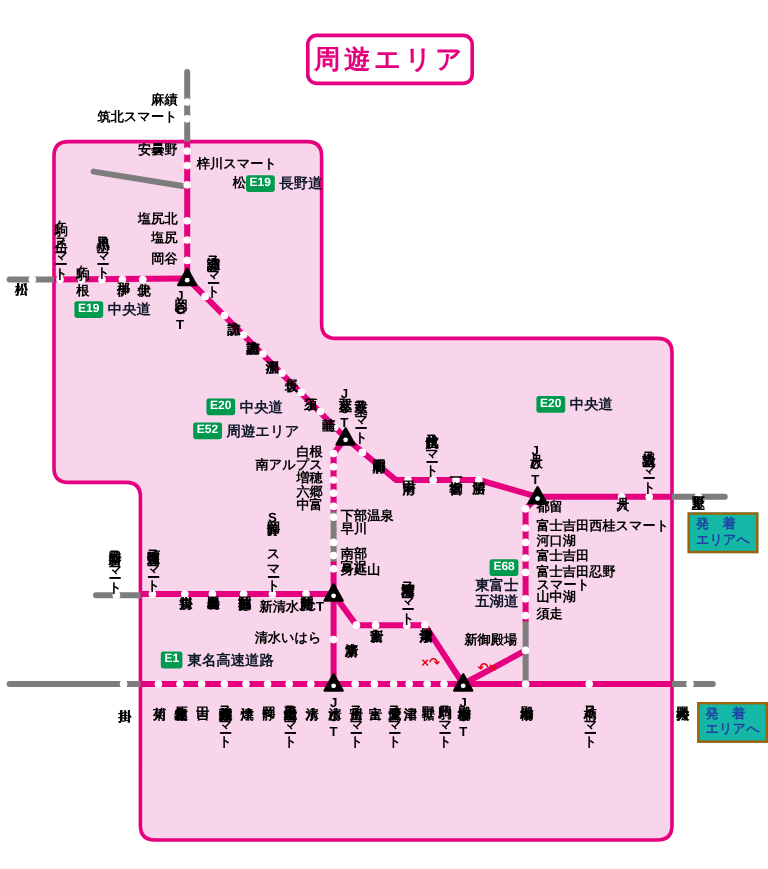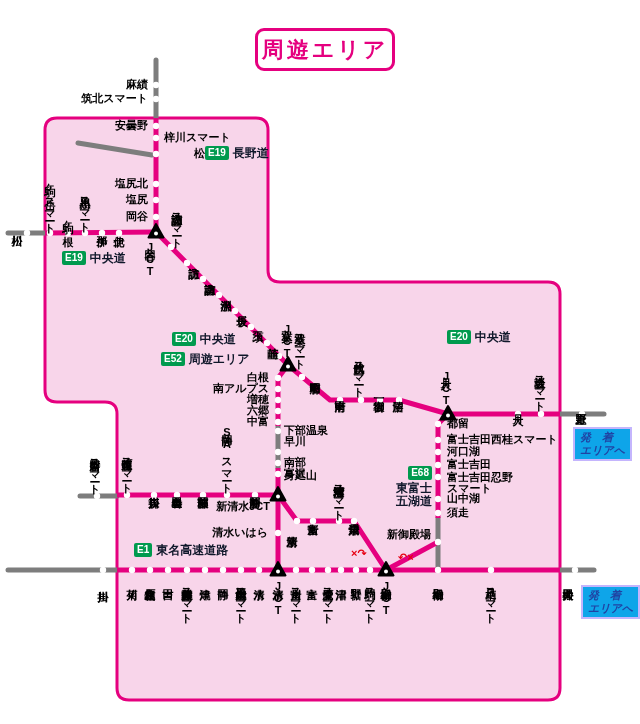--- a/index.html
+++ b/index.html
@@ -12,22 +12,22 @@
              display:flex;align-items:center;justify-content:center;
              color:#e5007f;font-weight:bold;font-size:22px;letter-spacing:3px;}
   .lbl{position:absolute;font-size:11px;font-weight:bold;color:#000;
        line-height:11px;white-space:nowrap;}
   .lbl.v{writing-mode:vertical-rl;text-orientation:upright;line-height:12px;width:12px;letter-spacing:0;}
   .roadlbl{position:absolute;display:flex;align-items:center;gap:4px;}
   .roadlbl.col{flex-direction:column;align-items:flex-end;gap:2px;}
   .badge{background:#009a4e;color:#fff;font-size:10px;font-weight:bold;
          padding:0 3px;height:14px;line-height:14px;border-radius:2px;display:inline-block;}
   .roadname{font-size:12px;font-weight:bold;line-height:13px;color:#0f172a;}
-  .area-box{position:absolute;border:2px solid #c4b5fd;background:#0ea5e9;color:#2043a3;
-            font-weight:bold;font-size:11px;line-height:13px;padding:2px 5px;white-space:nowrap;font-style:italic;}
+  .area-box{position:absolute;border:2px solid #a16207;background:#14b8a6;color:#2043a3;
+            font-weight:bold;font-size:11px;line-height:13px;padding:2px 5px;white-space:nowrap;}
   .redmark{position:absolute;color:#e60012;font-size:11px;font-weight:bold;line-height:11px;}
 </style>
 </head>
 <body>
 
 <div class="stage">
   <svg id="map-svg" width="640" height="724" viewBox="0 0 640 724">
       <path d="M 57 118 L 256 118 Q 268 118 268 130 L 268 270 Q 268 282 280 282 L 548 282 Q 560 282 560 294 L 560 688 Q 560 700 548 700 L 129 700 Q 117 700 117 688 L 117 414 Q 117 402 105 402 L 57 402 Q 45 402 45 390 L 45 130 Q 45 118 57 118 Z" fill="#f8d5ea" stroke="#e5007f" stroke-width="3" stroke-linejoin="round"></path>
       <polyline points="156,60 156,118" fill="none" stroke="#7d7d7d" stroke-width="5" stroke-linecap="round" stroke-linejoin="round"></polyline>
       <polyline points="78,143 152,155" fill="none" stroke="#7d7d7d" stroke-width="5" stroke-linecap="round" stroke-linejoin="round"></polyline>

